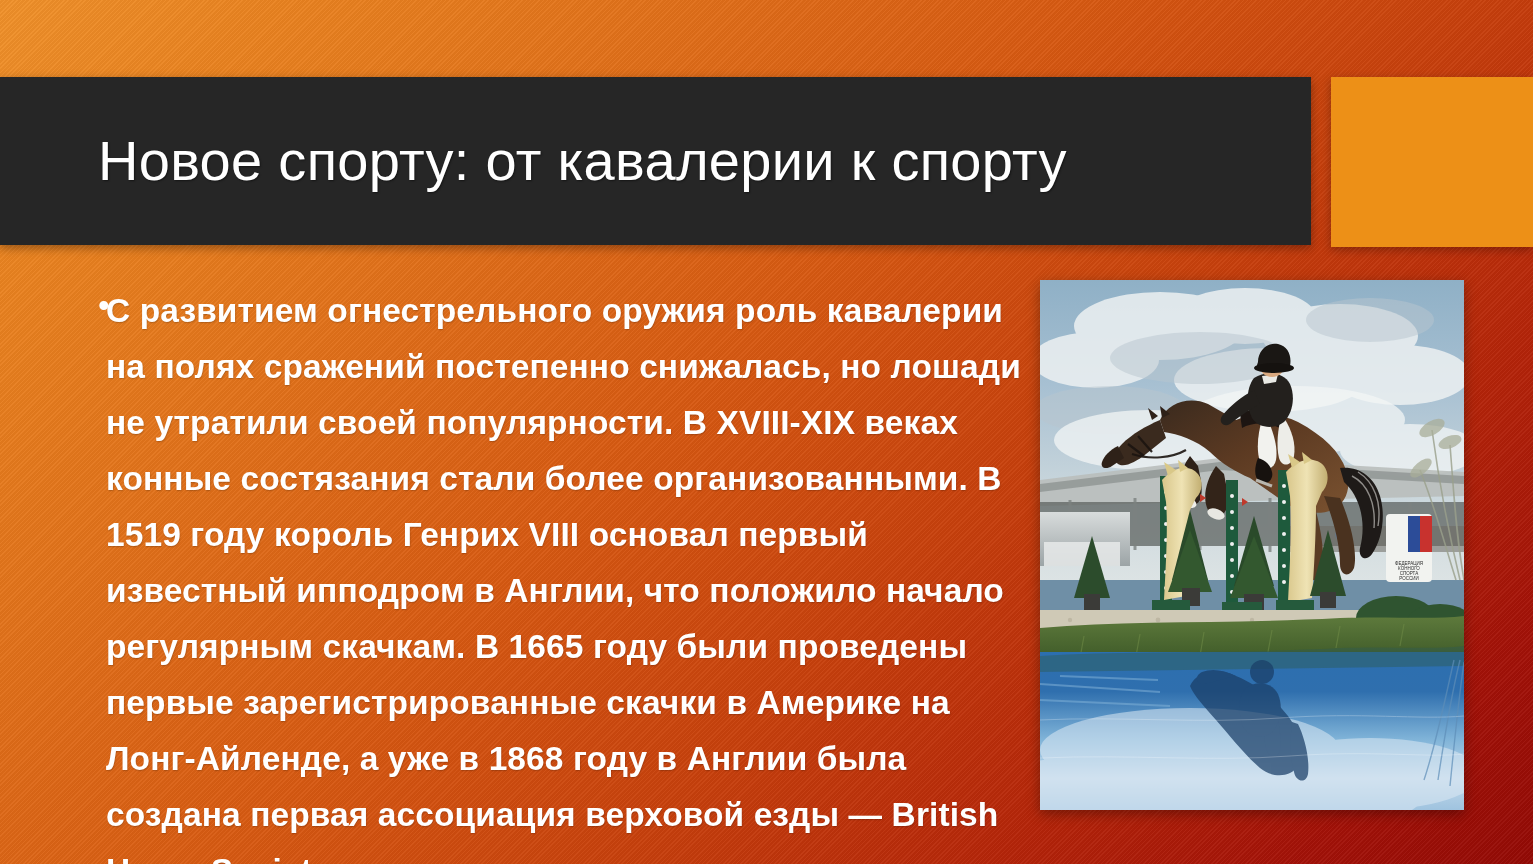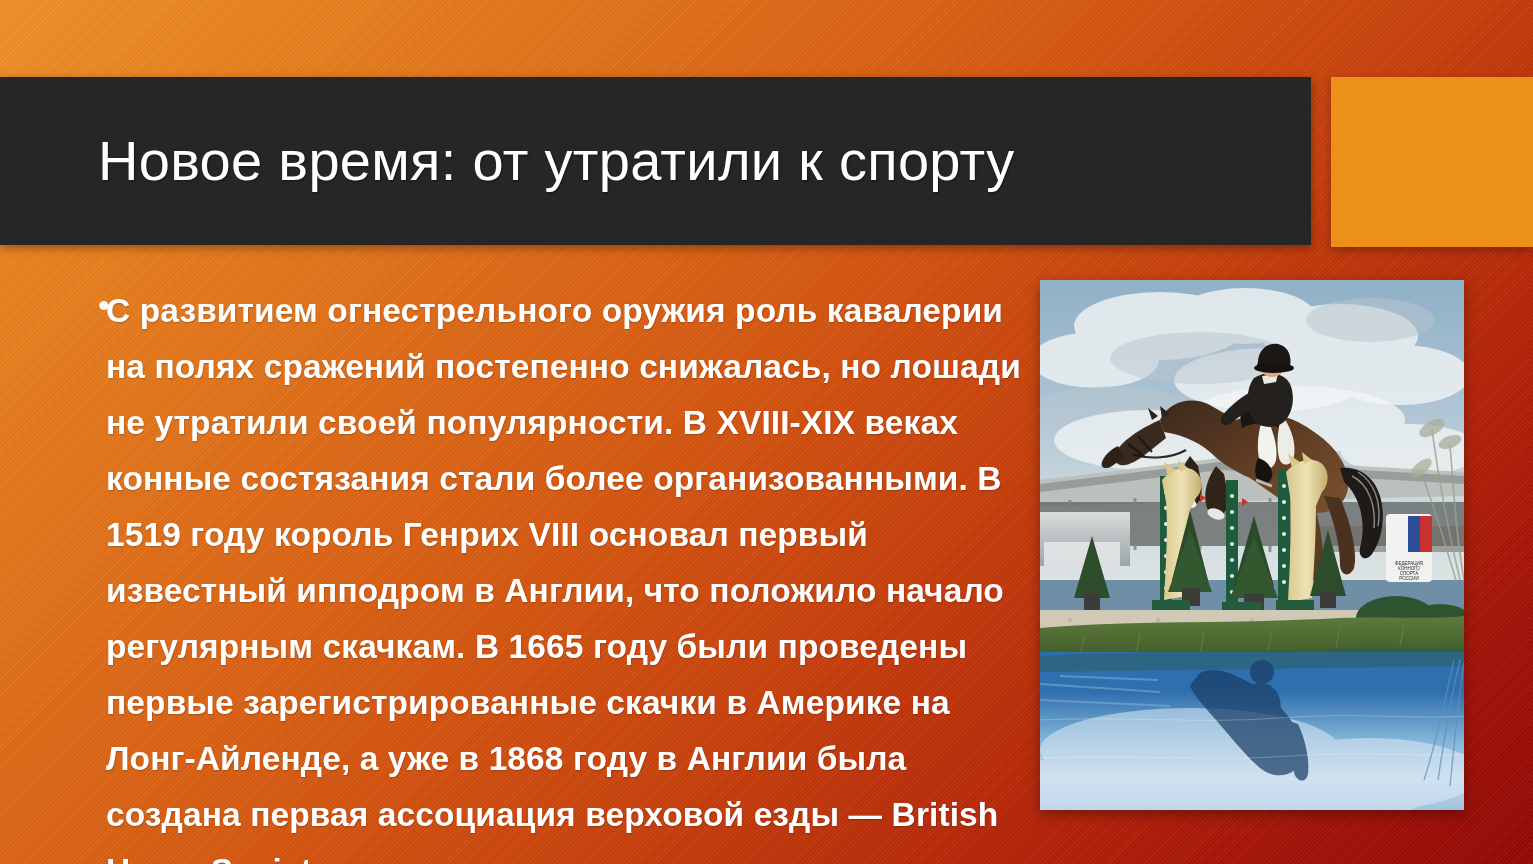--- a/index.html
+++ b/index.html
@@ -121,21 +121,21 @@
   }
   .photo-svg { display: block; width: 100%; height: 100%; }
 </style>
 </head>
 <body>
 
 <div class="slide">
   <div class="slide-texture"></div>
 
   <div class="title-band">
-    <div class="title-text">Новое время: от утратили к спорту</div>
+    <div class="title-text">Новое спорту: от кавалерии к спорту</div>
   </div>
 
   <div class="accent-block"></div>
 
   <div class="body-block">
     <div class="bullet-row">
       <span class="bullet-dot">•</span>
       <span class="bullet-text">С развитием огнестрельного оружия роль кавалерии на полях сражений постепенно снижалась, но лошади не утратили своей популярности.  В XVIII-XIX веках конные состязания стали более организованными. В 1519 году король Генрих VIII основал первый известный ипподром в Англии, что положило начало регулярным скачкам. В 1665 году были проведены первые зарегистрированные скачки в Америке на Лонг-Айленде, а уже в 1868 году в Англии была создана первая ассоциация верховой езды — British Horse Society.</span>
     </div>
   </div>

